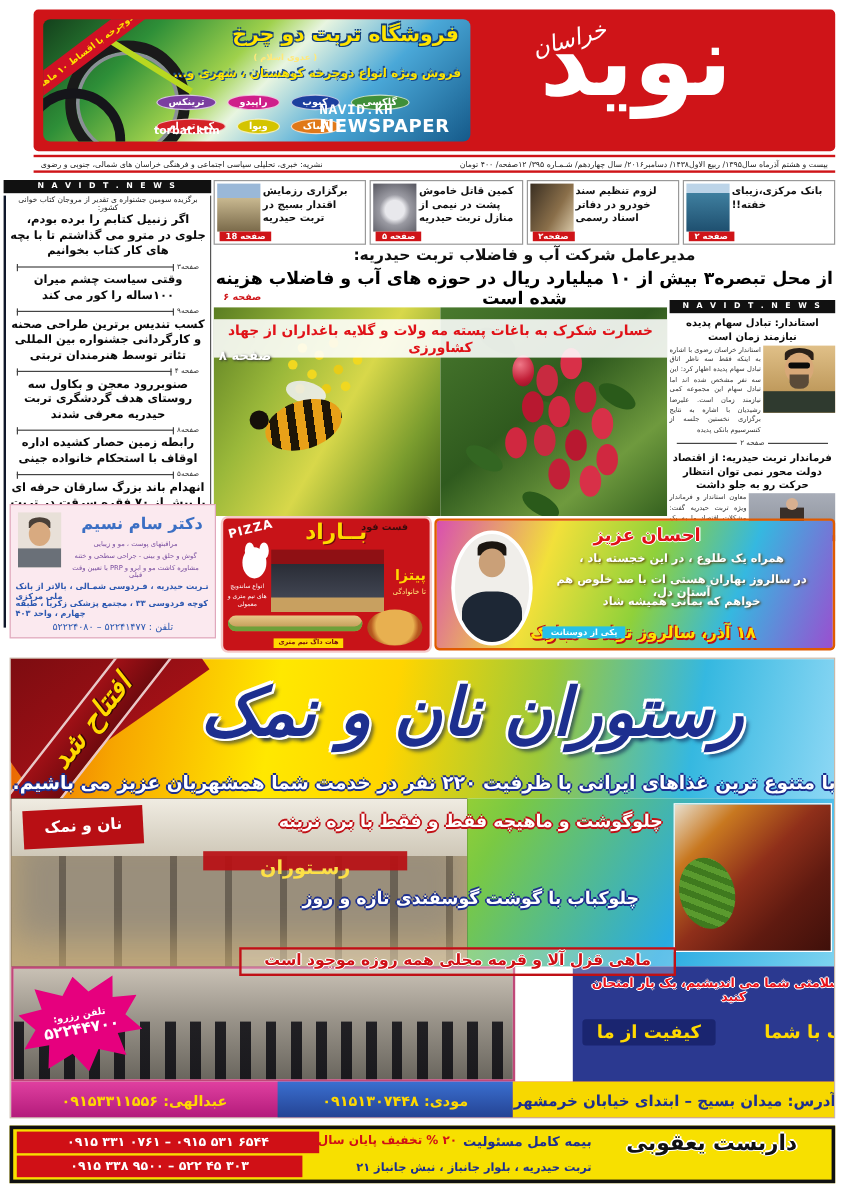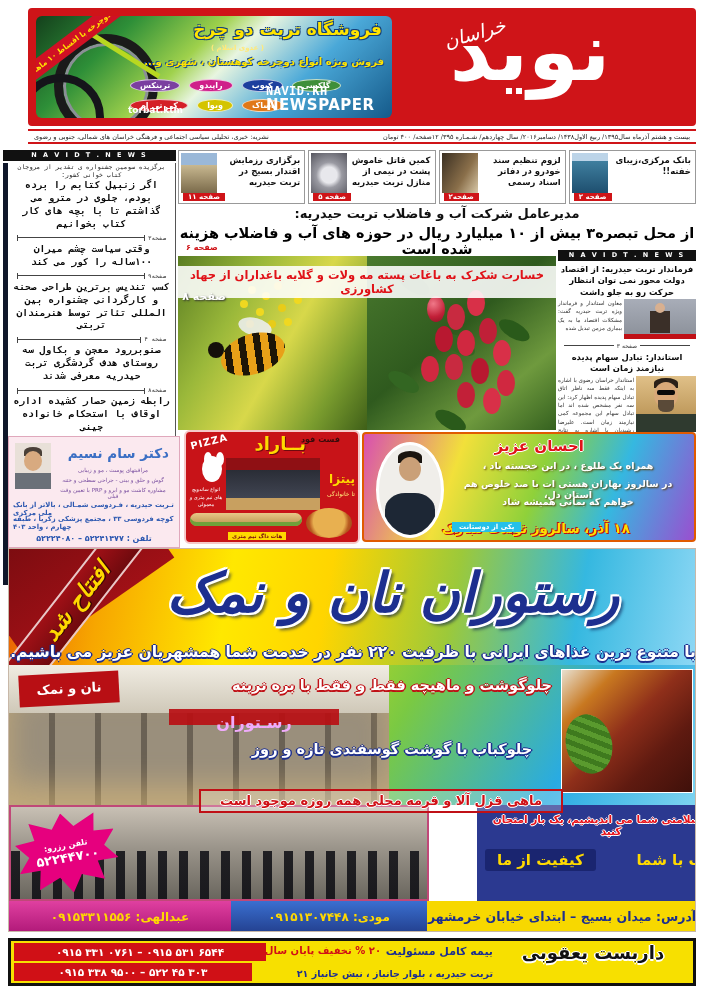--- a/index.html
+++ b/index.html
@@ -35,38 +35,38 @@
 
   
   .dateline{left:28px;top:129px;width:668px;height:15px;border-top:2px solid #cf1418;border-bottom:2px solid #cf1418;
     display:flex;justify-content:space-between;align-items:center;padding:0 6px;box-sizing:border-box;
     font-size:6.5px;color:#222;}
 
   
   .top-strip{left:178px;top:150px;width:518px;height:54px;display:flex;gap:3px;direction:ltr;}
   .news-box{flex:1;position:relative;border:1px solid #999;direction:rtl;background:#fff;}
   .nb-thumb{position:absolute;left:2px;top:2px;width:36px;height:40px;}
-  .nb-title{margin:4px 4px 0 40px;font-size:8.5px;font-weight:800;text-align:right;line-height:1.3;color:#111;}
+  .nb-title{margin:4px 4px 0 40px;font-size:8.5px;font-weight:800;text-align:left;line-height:1.3;color:#111;}
   .nb-page{position:absolute;left:4px;bottom:2px;background:#cf1418;color:#fff;font-size:7px;padding:0 5px;font-weight:700;}
   .th-basij{background:linear-gradient(#9ab8d8 0 30%,#c8b890 30%,#7a6a4a);}
   .th-valve{background:radial-gradient(circle at 50% 55%,#e8e8ec 0 28%,#9a9aa2 45%,#55555e);}
   .th-car{background:linear-gradient(120deg,#3a2f22,#8a6f4a 60%,#d8c8a8);}
   .th-bank{background:linear-gradient(#bcd4e8 0 20%,#3f7f9f 20%,#1e4f6f);}
 
   
   .lead{left:178px;top:206px;width:518px;height:46px;}
   .lead-kicker{font-size:13px;font-weight:600;color:#111;text-align:center;}
   .lead-head{font-size:14.5px;font-weight:900;color:#000;text-align:center;margin-top:4px;}
   .lead-page{position:absolute;left:8px;bottom:0;color:#cf1418;font-size:8px;font-weight:700;}
 
   
   .left-col{left:3px;top:150px;width:173px;}
   .brand-strip{height:11px;background:#111;color:#fff;font-size:6.5px;letter-spacing:2px;
     text-align:center;line-height:11px;direction:ltr;font-weight:700;}
-  .lc-items{border-left:5px solid #0f172a;border-right:1px solid #555;padding:0 3px;font-family:Liberation Mono, monospace;}
+  .lc-items{border-left:2px solid #0f172a;border-right:1px solid #555;padding:0 3px;}
   .lc-kicker{font-size:6.3px;color:#222;text-align:center;margin-top:2px;}
   .lc-title{font-size:9.6px;font-weight:800;color:#0a0a0a;text-align:center;line-height:1.35;margin-top:1px;}
   .lc-div{display:flex;align-items:center;gap:3px;margin:2px 6px;}
   .lc-div .ln{flex:1;border-top:1px solid #444;height:0;position:relative;}
   .lc-div .ln:before,.lc-div .ln:after{content:"";position:absolute;top:-3px;width:1px;height:6px;background:#444;}
   .lc-div .ln:before{left:0;} .lc-div .ln:after{right:0;}
   .lc-page{font-size:6px;color:#333;}
 
   
   .feature{left:178px;top:256px;width:378px;height:174px;overflow:hidden;}
@@ -107,29 +107,29 @@
   .rc-photo2{width:72px;height:40px;flex:none;position:relative;overflow:hidden;
     background:linear-gradient(#a8adb8,#8a8f98);}
   .rc-photo2 .pd{position:absolute;left:26px;bottom:6px;width:20px;height:22px;background:#3a2f28;}
   .rc-photo2 .hd{position:absolute;left:31px;bottom:26px;width:10px;height:10px;border-radius:50%;background:#d8b090;}
   .rc-photo2 .bn{position:absolute;left:0;bottom:0;width:100%;height:5px;background:#c01016;}
   .rc-div{display:flex;align-items:center;gap:3px;margin:3px 6px;}
   .rc-div .ln{flex:1;border-top:1px solid #444;}
   .rc-page{font-size:6px;color:#333;}
 
   
-  .doctor-ad{left:8px;top:436px;width:172px;height:112px;background:#fbe9ef;border:1px solid #e0a8bc;box-sizing:border-box;padding-left:42px;}
+  .doctor-ad{left:8px;top:420px;width:172px;height:112px;background:#fbe9ef;border:1px solid #e0a8bc;box-sizing:border-box;padding-left:42px;}
   .dr-photo{left:6px;top:6px;width:36px;height:46px;background:#e8e0d8;overflow:hidden;}
   .dr-photo .hd{position:absolute;left:9px;top:8px;width:18px;height:20px;border-radius:50%;background:#d8aa80;}
   .dr-photo .hr{position:absolute;left:9px;top:4px;width:18px;height:9px;border-radius:50% 50% 0 0;background:#4a4038;}
   .dr-photo .st{position:absolute;left:0;bottom:0;width:100%;height:16px;background:#6a7078;}
   .dr-name{right:10px;top:8px;font-size:13.5px;font-weight:800;color:#3b6fc4;}
   .dr-l{right:10px;font-size:5.6px;color:#7a4fa0;width:112px;text-align:center;}
   .dr-addr{left:4px;right:4px;font-size:6.8px;font-weight:800;color:#2b57b0;text-align:left;}
-  .dr-phone{left:0;right:0;bottom:4px;font-size:8px;font-weight:700;color:#2b57b0;text-align:center;}
+  .dr-phone{left:0;right:0;bottom:4px;font-size:8px;font-weight:400;color:#2b57b0;text-align:center;}
 
   .pizza-ad{left:184px;top:430px;width:176px;height:114px;background:#c81318;border-radius:6px;
     border:2px solid #f5c9c9;box-sizing:border-box;overflow:hidden;}
   .pz-tag{right:18px;top:3px;font-size:8px;font-weight:800;color:#3a0b0b;}
   .pz-name{right:52px;top:1px;font-size:18px;font-weight:900;color:#ffd900;text-shadow:1px 1px 0 #6f0a0e;}
   .pz-en{left:4px;top:4px;font-size:10px;font-weight:900;color:#fff;transform:rotate(-14deg);letter-spacing:1px;direction:ltr;}
   .pz-rabbit{left:16px;top:24px;width:20px;height:26px;border-radius:50%;background:#fff;
     box-shadow:-4px -10px 0 -6px #fff,8px -10px 0 -6px #fff;}
   .pz-store{left:40px;top:26px;width:94px;height:52px;background:linear-gradient(#8f1014 0 12px,#2a2d36 12px,#4a4f5e);
     box-shadow:inset 0 -26px 0 -14px #c8a060;}
@@ -172,21 +172,21 @@
   .r-mid{left:0;top:116px;width:688px;height:140px;
     background:linear-gradient(120deg,#e85d04,#ffe800 25%,#7ac943 55%,#29abe2 80%,#7fd4f0);}
   .storefront{left:0;top:0;width:380px;height:140px;background:#14161c;overflow:hidden;}
   .sf-fascia{left:0;top:0;width:100%;height:48px;background:linear-gradient(#f0ece2,#cfc8b8);}
   .sf-glass{left:0;top:48px;width:100%;height:92px;
     background:repeating-linear-gradient(90deg,#9a8f7c 0 40px,#6a6154 40px 46px),linear-gradient(#9a8f7c,#55504a);
     box-shadow:inset 0 -20px 30px rgba(240,200,120,.45);}
   .sf-sign1{left:10px;top:8px;width:100px;height:32px;background:#b80f14;transform:rotate(-3deg);
     color:#fff;font-size:13px;font-weight:800;text-align:center;line-height:32px;}
   .sf-sign2{left:160px;top:44px;width:170px;height:16px;background:rgba(184,15,20,.92);
-    color:#f0abfc;font-size:16px;font-weight:800;text-align:center;line-height:28px;}
+    color:#fde047;font-size:16px;font-weight:800;text-align:center;line-height:28px;}
   .foodphoto{right:4px;top:4px;width:130px;height:122px;border:1px solid #fff;
     background:linear-gradient(135deg,#e8e0d0 0%,#c87820 22%,#8f2f1a 48%,#5f1a10 72%,#3f100a 100%);}
   .foodphoto .beans{position:absolute;left:4px;top:44px;width:46px;height:60px;border-radius:50%;
     background:repeating-linear-gradient(35deg,#3f7a1e 0 5px,#5a9a2e 5px 10px);transform:rotate(-14deg);}
   .r-l1{right:140px;top:12px;width:330px;font-size:14.5px;font-weight:900;color:#fff;text-align:center;
     text-shadow:1.5px 0 0 #c01016,-1.5px 0 0 #c01016,0 1.5px 0 #c01016,0 -1.5px 0 #c01016;}
   .r-l2{right:140px;top:76px;width:330px;font-size:14.5px;font-weight:900;color:#fff;text-align:center;
     text-shadow:1.5px 0 0 #1d2f8f,-1.5px 0 0 #1d2f8f,0 1.5px 0 #1d2f8f,0 -1.5px 0 #1d2f8f;}
   .r-l3{left:190px;top:240px;width:360px;height:20px;border:2px solid #c01016;background:rgba(255,255,255,.25);
     color:#d01016;font-size:13px;font-weight:900;text-align:center;line-height:19px;
@@ -261,21 +261,21 @@
 
   <div class="abs dateline">
     <span class="rtl">بیست و هشتم آذرماه سال۱۳۹۵/ ربیع الاول۱۴۳۸/ دسامبر۲۰۱۶/ سال چهاردهم/ شـمـاره ۳۹۵/ ۱۲صفحه/ ۴۰۰ تومان</span>
     <span class="rtl">نشریه: خبری، تحلیلی سیاسی اجتماعی و فرهنگی خراسان های شمالی، جنوبی و رضوی</span>
   </div>
 
   <div class="abs top-strip">
     <div class="news-box">
       <div class="nb-thumb th-basij"></div>
       <div class="nb-title">برگزاری رزمایش اقتدار بسیج در تربت حیدریه</div>
-      <div class="nb-page">صفحه ۱۱</div>
+      <div class="nb-page">صفحه 18</div>
     </div>
     <div class="news-box">
       <div class="nb-thumb th-valve"></div>
       <div class="nb-title">کمین قاتل خاموش پشت در نیمی از منازل تربت حیدریه</div>
       <div class="nb-page">صفحه ۵</div>
     </div>
     <div class="news-box">
       <div class="nb-thumb th-car"></div>
       <div class="nb-title">لزوم تنظیم سند خودرو در دفاتر اسناد رسمی</div>
       <div class="nb-page">صفحه۲</div>
@@ -366,51 +366,51 @@
     <div class="abs ph-berry">
       <div class="abs leaf"></div>
       <div class="abs berries"></div>
     </div>
     <div class="abs feat-cap rtl">خسارت شکرک به باغات پسته مه ولات و گلایه باغداران از جهاد کشاورزی</div>
     <div class="abs feat-page">صفحه ۸</div>
   </div>
 
   <div class="abs right-col">
     <div class="brand-strip">N A V I D  T . N E W S</div>
-    <div>
-      <div class="rc-title">فرماندار تربت حیدریه: از اقتصاد دولت محور نمی توان انتظار حرکت رو به جلو داشت</div>
-      <div class="rc-row">
-        <div class="rc-photo2">
-          <div class="pd"></div>
-            <div class="hd"></div>
-            <div class="bn"></div>
-        </div>
-        <div class="rc-body">معاون استاندار و فرماندار ویژه تربت حیدریه گفت: مشکلات اقتصاد ما به یک بیماری مزمن تبدیل شده</div>
-      </div>
-      <div class="rc-div">
-          <span class="ln"></span>
-          <span class="rc-page">صفحه ۳</span>
-          <span class="ln"></span>
-        </div>
-    </div>
     <div>
       <div class="rc-title">استاندار: تبادل سهام پدیده نیازمند زمان است</div>
       <div class="rc-row">
         <div class="rc-photo1">
           <div class="hr"></div>
             <div class="hd"></div>
             <div class="gl"></div>
             <div class="bd"></div>
             <div class="st"></div>
         </div>
         <div class="rc-body">استاندار خراسان رضوی با اشاره به اینکه فقط سه ناظر اتاق تبادل سهام پدیده اظهار کرد: این سه نفر مشخص شده اند اما تبادل سهام این مجموعه کمی نیازمند زمان است. علیرضا رشیدیان با اشاره به نتایج برگزاری نخستین جلسه از کنسرسیوم بانکی پدیده</div>
       </div>
       <div class="rc-div">
           <span class="ln"></span>
           <span class="rc-page">صفحه ۲</span>
+          <span class="ln"></span>
+        </div>
+    </div>
+    <div>
+      <div class="rc-title">فرماندار تربت حیدریه: از اقتصاد دولت محور نمی توان انتظار حرکت رو به جلو داشت</div>
+      <div class="rc-row">
+        <div class="rc-photo2">
+          <div class="pd"></div>
+            <div class="hd"></div>
+            <div class="bn"></div>
+        </div>
+        <div class="rc-body">معاون استاندار و فرماندار ویژه تربت حیدریه گفت: مشکلات اقتصاد ما به یک بیماری مزمن تبدیل شده</div>
+      </div>
+      <div class="rc-div">
+          <span class="ln"></span>
+          <span class="rc-page">صفحه ۳</span>
           <span class="ln"></span>
         </div>
     </div>
   </div>
 
   <div class="abs doctor-ad">
     <div class="abs dr-photo">
       <div class="hr"></div>
         <div class="hd"></div>
         <div class="st"></div>

